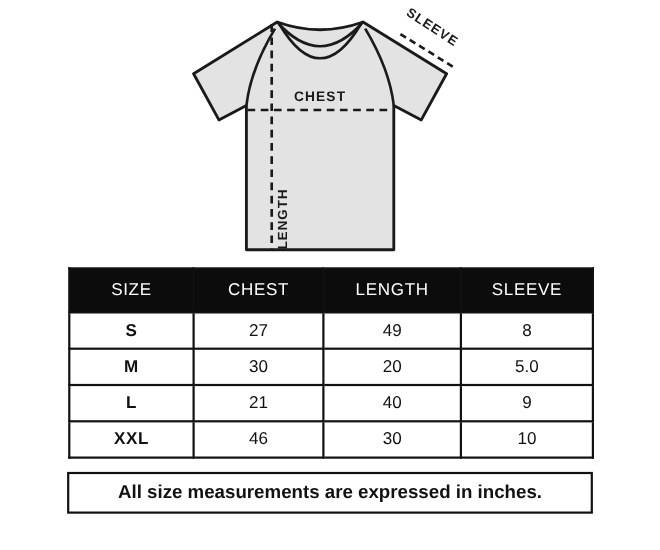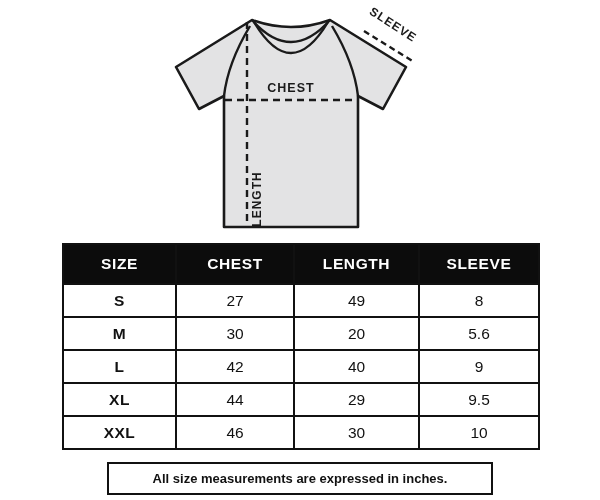--- a/index.html
+++ b/index.html
@@ -31,21 +31,21 @@
     margin: 0 0 0 62px;
     border: 2px solid #111111;
   }
   table.size-chart col.c-size   { width: 113px; }
   table.size-chart col.c-chest  { width: 118px; }
   table.size-chart col.c-length { width: 125px; }
   table.size-chart col.c-sleeve { width: 120px; }
   table.size-chart th {
     background: #0c0c0c;
     color: #ffffff;
-    font-weight: bold;
+    font-weight: normal;
     font-size: 15.5px;
     letter-spacing: 0.6px;
     height: 36px;
     text-align: center;
     border: 2px solid #111111;
   }
   table.size-chart td {
     height: 29px;
     text-align: center;
     vertical-align: middle;
@@ -56,21 +56,21 @@
   }
   table.size-chart td.size-cell {
     font-weight: bold;
     letter-spacing: 0.5px;
   }
   .note-box {
     width: fit-content;
     margin: 12px auto 0 auto;
     border: 2px solid #111111;
     padding: 7px 44px;
-    font-size: 13px;
+    font-size: 17px;
     font-weight: bold;
     color: #111111;
     text-align: center;
     white-space: nowrap;
   }
 </style>
 </head>
 <body>
 
 <div class="page">
@@ -125,33 +125,27 @@
       <tr>
         <td class="size-cell">S</td>
         <td>27</td>
         <td>49</td>
         <td>8</td>
       </tr>
       <tr>
         <td class="size-cell">M</td>
         <td>30</td>
         <td>20</td>
-        <td>5.6</td>
+        <td>5.0</td>
       </tr>
       <tr>
         <td class="size-cell">L</td>
-        <td>42</td>
+        <td>21</td>
         <td>40</td>
         <td>9</td>
-      </tr>
-      <tr>
-        <td class="size-cell">XL</td>
-        <td>44</td>
-        <td>29</td>
-        <td>9.5</td>
       </tr>
       <tr>
         <td class="size-cell">XXL</td>
         <td>46</td>
         <td>30</td>
         <td>10</td>
       </tr>
     </tbody>
   </table>
 

